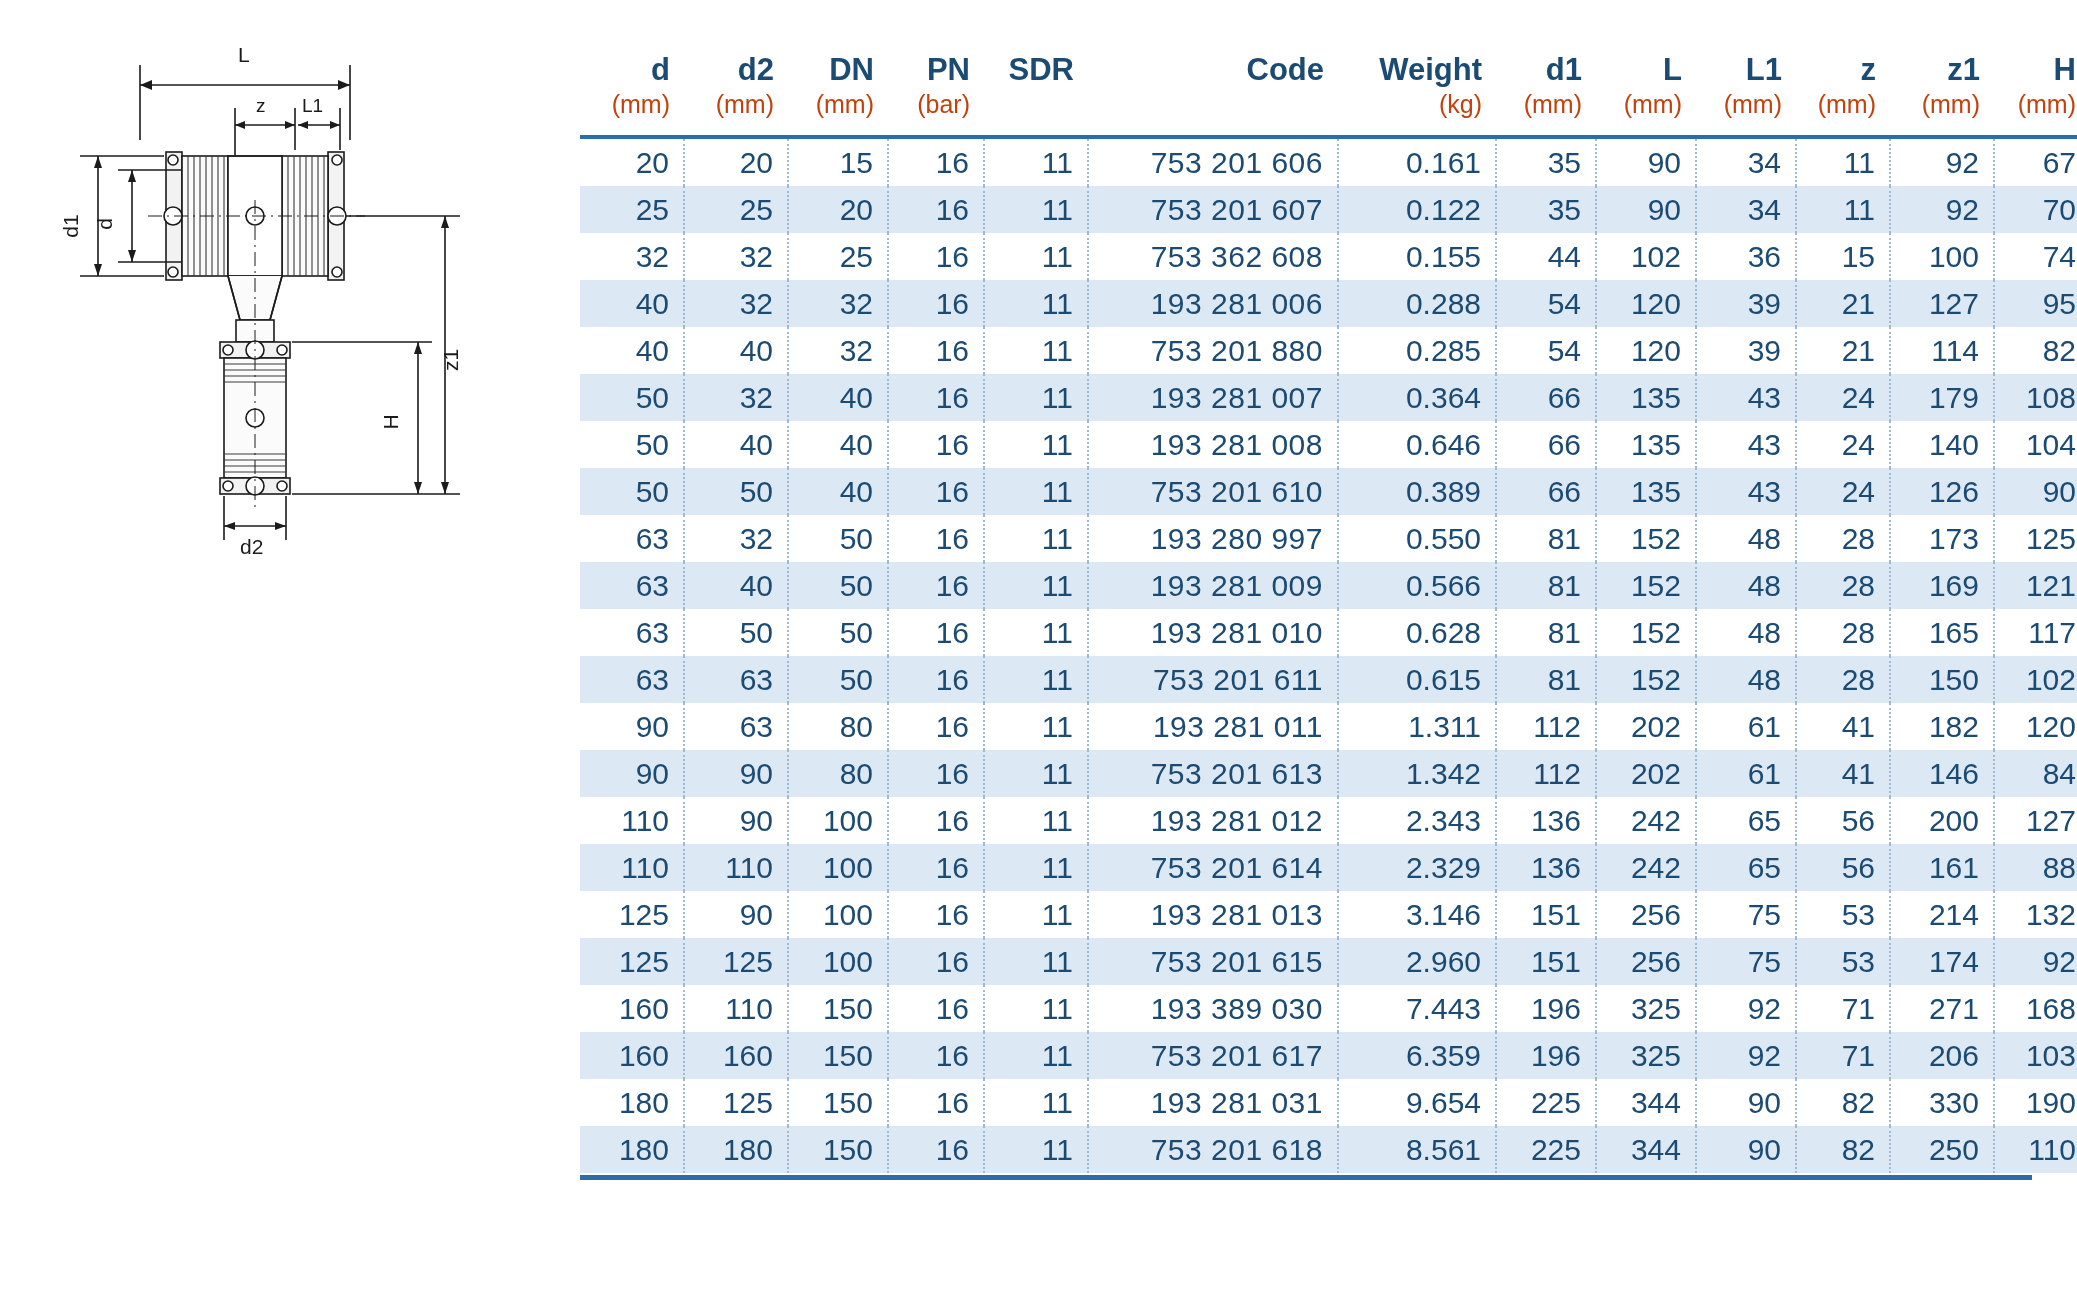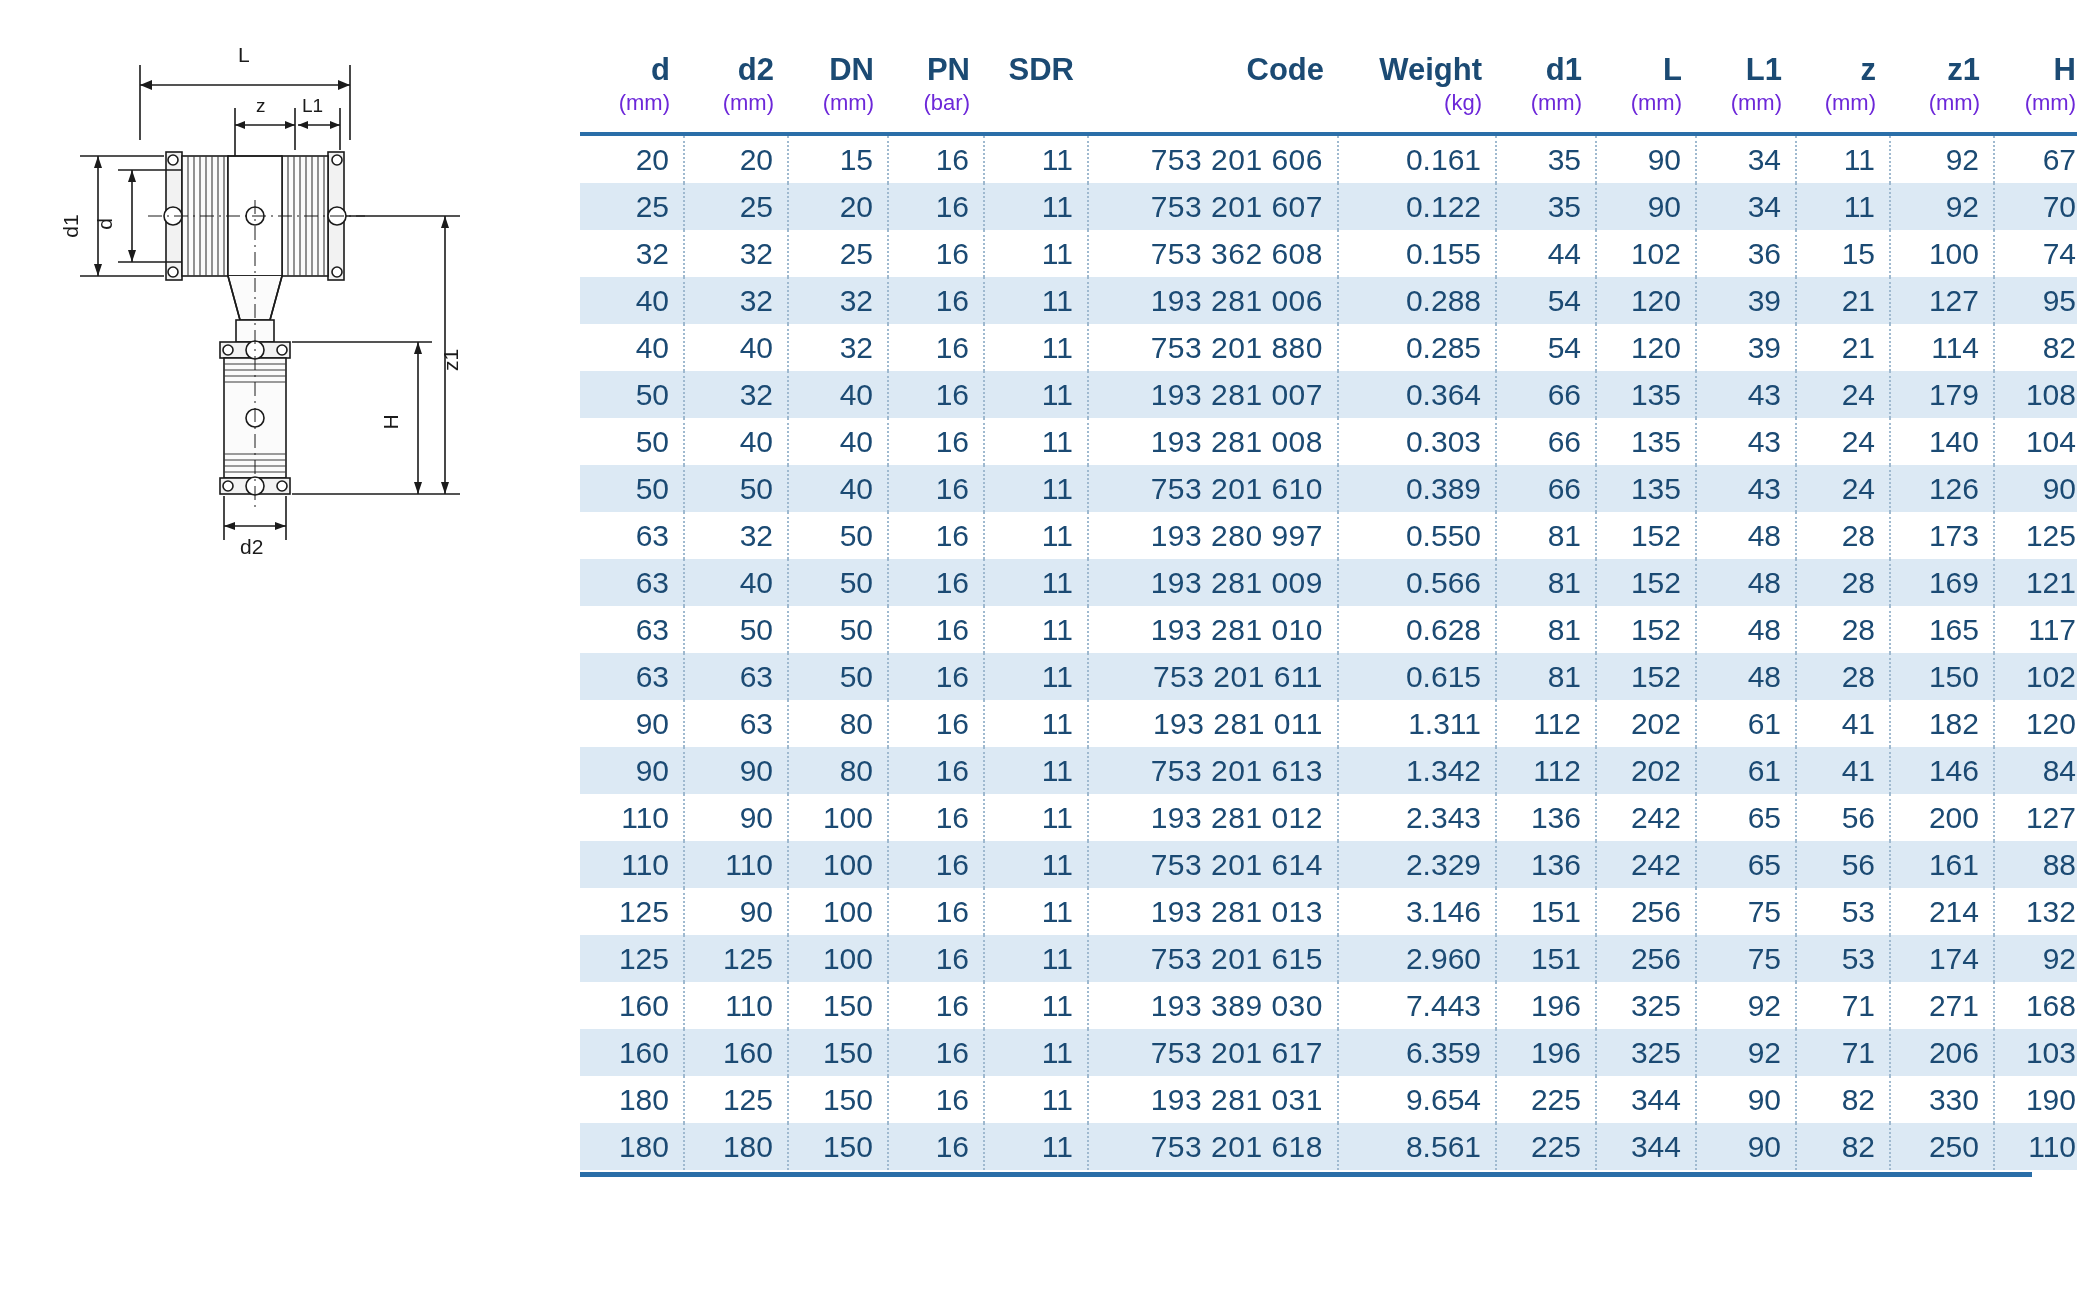--- a/index.html
+++ b/index.html
@@ -63,24 +63,24 @@
     color: #1b4a73;
     white-space: nowrap;
   }
   thead th.h-main {
     font-size: 31px;
     font-weight: bold;
     padding-bottom: 2px;
     padding-top: 4px;
   }
   thead th.h-unit {
-    font-size: 22px;
+    font-size: 25px;
     font-weight: normal;
     padding-bottom: 16px;
-    color: #6d28d9;
+    color: #c2410c;
   }
   thead tr.unit-row th {
     border-bottom: 4px solid #2a6ea8;
   }
   tbody td {
     height: 47px;
     line-height: 47px;
     font-size: 30px;
   }
   tbody tr.alt td {
@@ -373,21 +373,21 @@
             <td class="cell-sep">179</td>
             <td>108</td>
           </tr>
           <tr>
             <td class="cell-sep">50</td>
             <td class="cell-sep">40</td>
             <td class="cell-sep">40</td>
             <td class="cell-sep">16</td>
             <td class="cell-sep">11</td>
             <td class="code cell-sep">193 281 008</td>
-            <td class="cell-sep">0.303</td>
+            <td class="cell-sep">0.646</td>
             <td class="cell-sep">66</td>
             <td class="cell-sep">135</td>
             <td class="cell-sep">43</td>
             <td class="cell-sep">24</td>
             <td class="cell-sep">140</td>
             <td>104</td>
           </tr>
           <tr class="alt">
             <td class="cell-sep">50</td>
             <td class="cell-sep">50</td>

